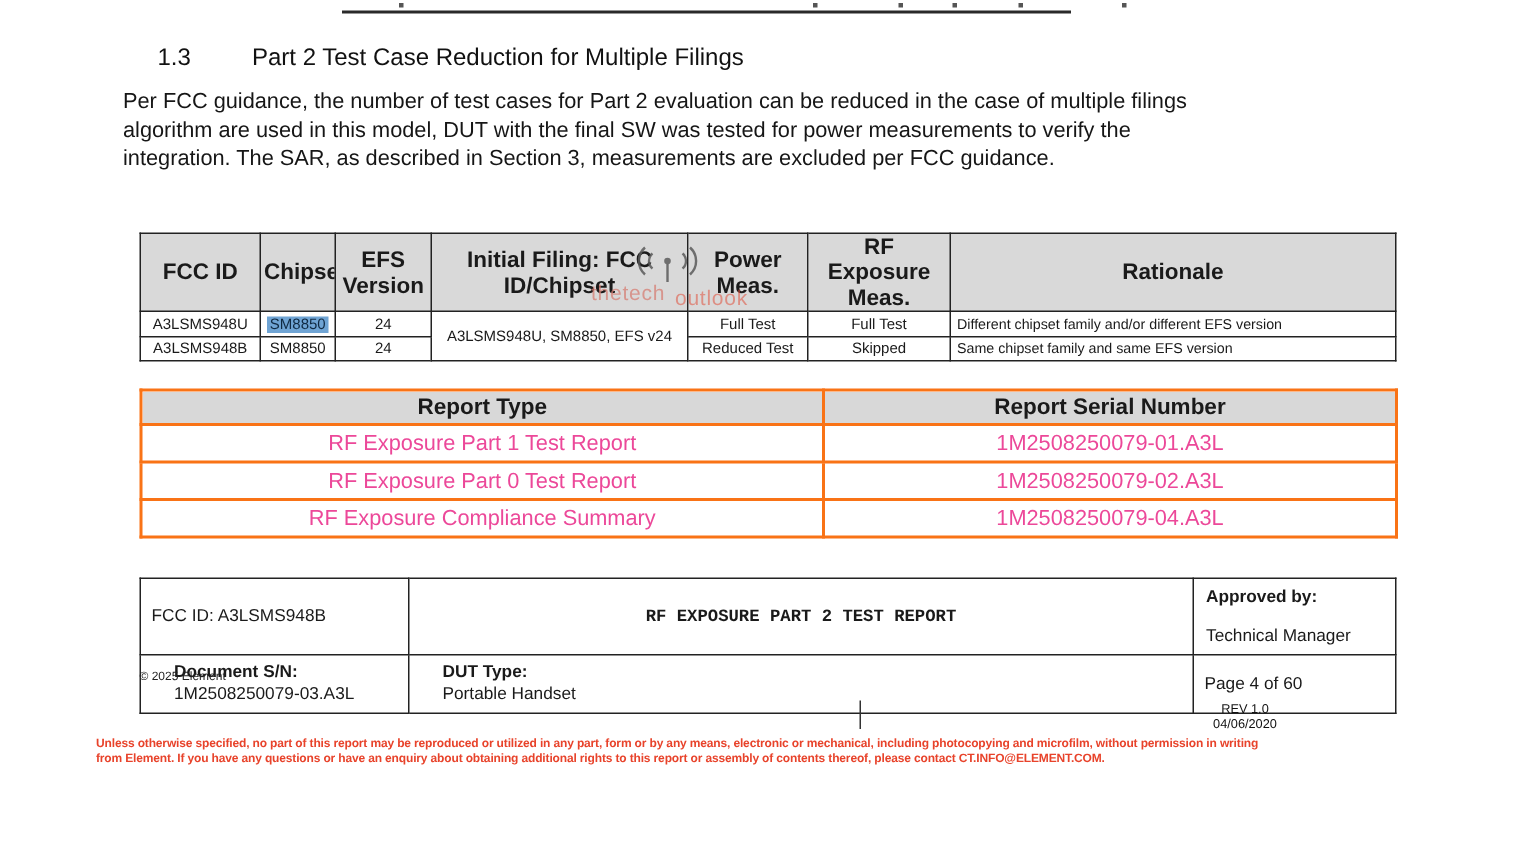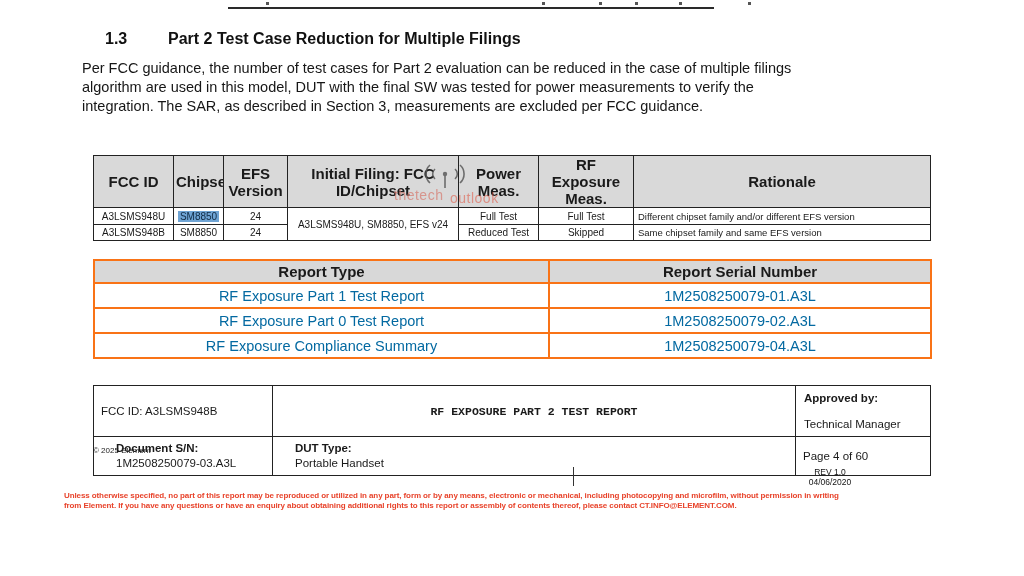--- a/index.html
+++ b/index.html
@@ -4,21 +4,21 @@
 <style>
   html,body{margin:0;padding:0;background:#fff;}
   .page{position:relative;width:1024px;height:576px;background:#ffffff;overflow:hidden;
         font-family:"Liberation Sans",sans-serif;color:#1a1a1a;}
 
   
   .top-line{position:absolute;left:228px;top:7px;width:486px;height:2px;background:#2a2a2a;}
   .top-dot{position:absolute;top:2px;width:3px;height:3px;background:#555;}
 
   
-  .sec-head{position:absolute;display:flex;font-weight:bold;font-size:16px;color:#111;}
+  .sec-head{position:absolute;display:flex;font-weight:normal;font-size:16px;color:#111;}
   .sec-num{width:63px;}
 
   
   .para{position:absolute;left:82px;top:59px;width:880px;font-size:14.5px;line-height:18.8px;color:#161616;}
 
   
   table{border-collapse:collapse;table-layout:fixed;}
   th,td{overflow:hidden;}
 
   
@@ -34,21 +34,21 @@
   .wm{position:absolute;left:392px;top:163px;width:120px;height:46px;pointer-events:none;}
   .wm-txt{position:absolute;font-size:14px;letter-spacing:.5px;}
   .wm-left{left:2px;top:24px;color:rgba(214,125,115,.75);}
   .wm-right{left:58px;top:27px;color:rgba(224,80,60,.55);}
   .wm svg{position:absolute;left:30px;top:0;}
 
   
   .t2{position:absolute;left:93px;top:259px;width:837px;font-size:14.5px;}
   .t2 th,.t2 td{border:2px solid #f97316;text-align:center;}
   .t2 th{background:#d8d8d8;font-weight:bold;font-size:15px;height:19px;}
-  .t2 td{height:21px;color:#0369a1;}
+  .t2 td{height:21px;color:#ec4899;}
 
   
   .t3{position:absolute;left:93px;top:385px;width:837px;font-size:11.5px;}
   .t3 td{border:1px solid #222;vertical-align:middle;}
   .t3 .r1 td{height:46px;}
   .t3 .r2 td{height:34px;}
   .cell-pad{padding:2px 7px;}
   .b{font-weight:bold;}
   .title-cell{text-align:center;font-weight:bold;font-family:Liberation Mono, monospace;}
   .approved{display:flex;flex-direction:column;justify-content:space-between;height:38px;padding:3px 7px;}

